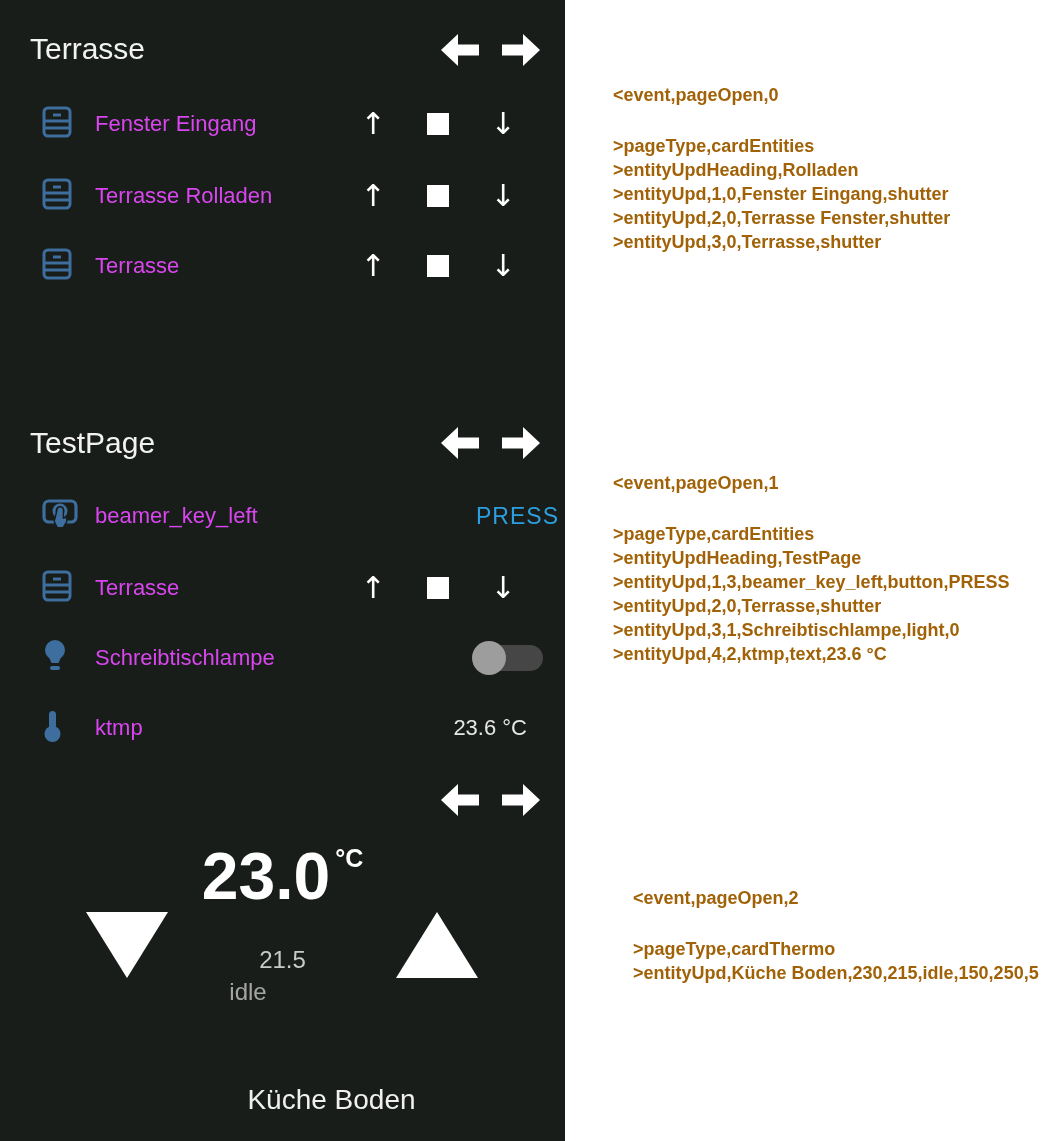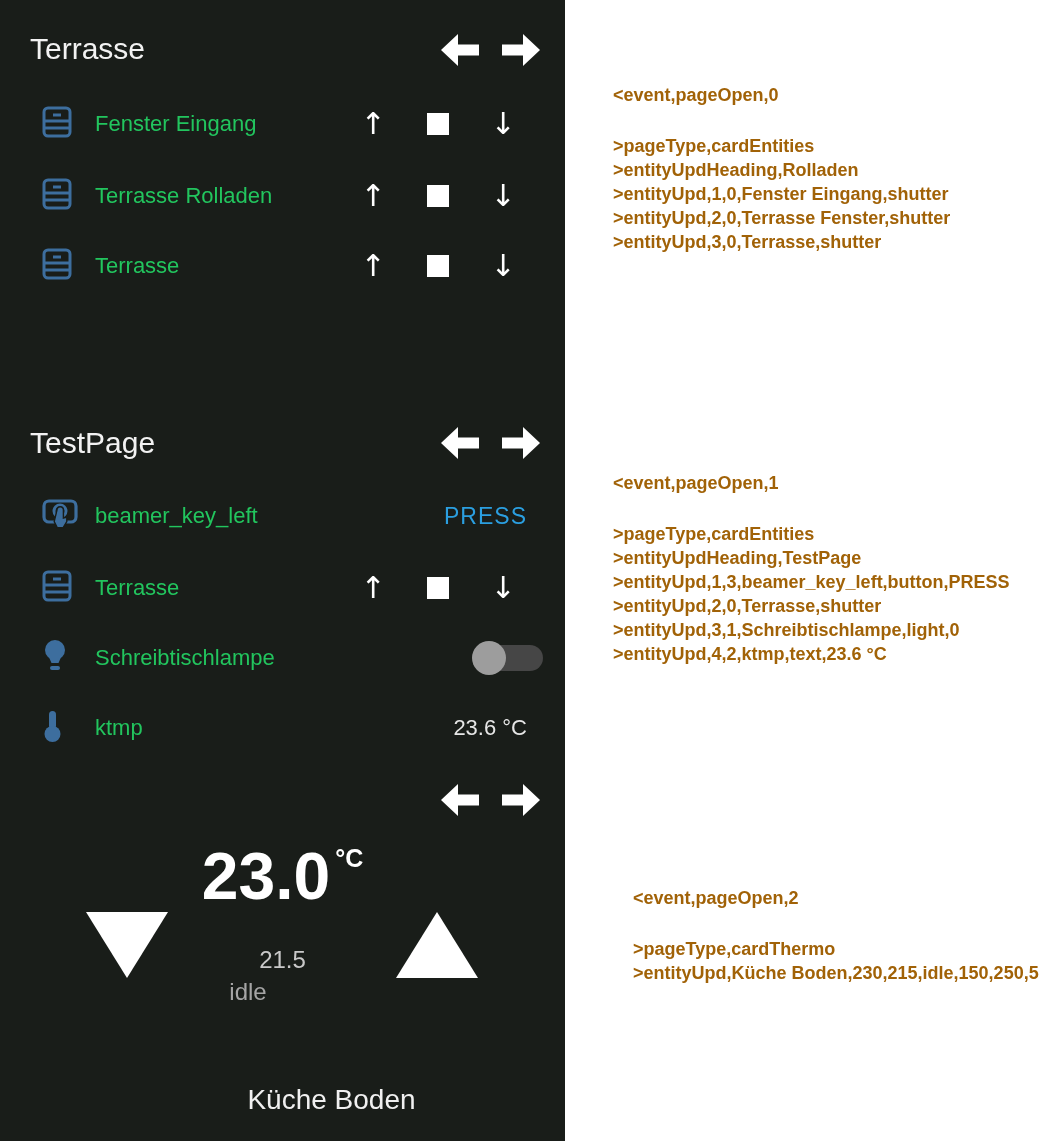--- a/index.html
+++ b/index.html
@@ -8,21 +8,21 @@
     font-family:"Liberation Sans", sans-serif;overflow:hidden;
   }
   .panel{position:absolute;left:0;top:0;width:565px;height:1141px;background:#191d19;overflow:hidden;}
 
   .card-title{position:absolute;left:30px;color:#f2f2f2;font-size:30px;font-weight:400;}
   .nav-arrow{position:absolute;width:38px;height:32px;cursor:pointer;}
   .nav-arrow svg{display:block;width:100%;height:100%;}
 
   .entity-row{position:absolute;left:0;width:565px;height:48px;}
   .entity-icon{position:absolute;left:42px;top:50%;transform:translateY(-50%);}
-  .entity-label{position:absolute;left:95px;top:0;line-height:48px;font-size:22px;color:#22c55e;white-space:nowrap;}
+  .entity-label{position:absolute;left:95px;top:0;line-height:48px;font-size:22px;color:#d946ef;white-space:nowrap;}
   .ctl-arrow{position:absolute;top:0;width:40px;text-align:center;line-height:48px;font-size:30px;color:#ffffff;font-family:"DejaVu Sans", sans-serif;cursor:pointer;}
   .ctl-up{left:353px;}
   .ctl-down{left:483px;}
   .ctl-stop{position:absolute;left:427px;top:13px;width:22px;height:22px;background:#ffffff;cursor:pointer;}
 
   .press-label{position:absolute;right:38px;top:0;line-height:48px;font-size:23px;color:#2b9fe0;letter-spacing:1px;cursor:pointer;}
   .text-value{position:absolute;right:38px;top:0;line-height:48px;font-size:22px;color:#e6e6e6;white-space:nowrap;}
 
   .toggle{position:absolute;right:22px;top:11px;width:68px;height:26px;border-radius:13px;background:#464646;cursor:pointer;}
   .toggle-knob{position:absolute;left:-3px;top:-4px;width:34px;height:34px;border-radius:50%;background:#9d9d9d;}
@@ -111,21 +111,21 @@
     <svg viewBox="0 0 38 32">
         <polygon points="38,10.5 17,10.5 17,0 0,16 17,32 17,21.5 38,21.5" fill="#ffffff"></polygon>
       </svg>
   </div>
   <div class="nav-arrow" style="left:502px;top:427px;">
     <svg viewBox="0 0 38 32">
         <polygon points="0,10.5 21,10.5 21,0 38,16 21,32 21,21.5 0,21.5" fill="#ffffff"></polygon>
       </svg>
   </div>
 
-  <div class="entity-row" style="top:492px;">
+  <div class="entity-row" style="top:492px;padding-left:32px;">
     <span class="entity-icon">
       <svg width="36" height="34" viewBox="0 0 36 34">
           <rect x="2" y="4" width="32" height="21" rx="5" fill="none" stroke="#3d6e9e" stroke-width="3.2"></rect>
           <circle cx="18" cy="14" r="6" fill="none" stroke="#3d6e9e" stroke-width="3"></circle>
           <path d="M15 13 a3.2 3.2 0 0 1 6.4 0 v8 l3.4 -1 v4.6 l-3.6 6 h-6 l-3 -6 z" fill="#3d6e9e" stroke="#191d19" stroke-width="1.4"></path>
         </svg>
     </span>
     <span class="entity-label">beamer_key_left</span>
     <span class="press-label">PRESS</span>
   </div>

